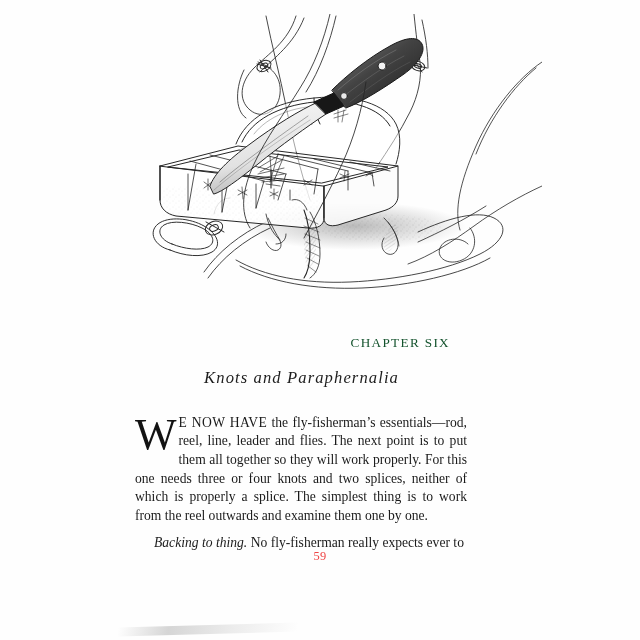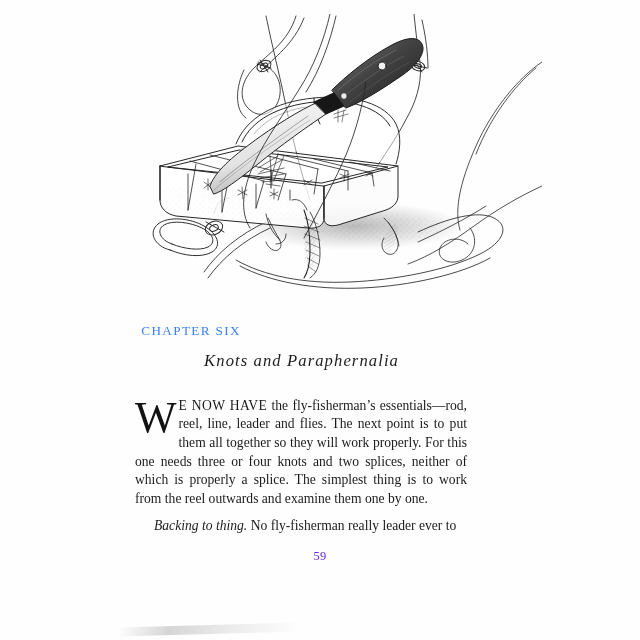--- a/index.html
+++ b/index.html
@@ -37,25 +37,25 @@
 
   
   .textblock {
     position: absolute;
     left: 135px;
     top: 318px;
     width: 332px;
   }
 
   .chapter-label {
-    text-align: left;
+    text-align: right;
     font-size: 13.2px;
     letter-spacing: 1.35px;
-    color: #3b82f6;
-    margin: 5px;
+    color: #14532d;
+    margin: 17px;
     padding: 0;
     line-height: 1.2;
     font-variant: normal;
     text-indent: 1.35px;
   }
 
   .chapter-title {
     text-align: center;
     font-style: italic;
     font-size: 16.6px;
@@ -102,21 +102,21 @@
     font-style: italic;
   }
 
   .folio {
     position: absolute;
     top: 549px;
     left: 0;
     width: 640px;
     text-align: center;
     font-size: 12.4px;
-    color: #6d28d9;
+    color: #ef4444;
     letter-spacing: 0.4px;
   }
 
   
   .page-edge {
     position: absolute;
     left: 118px;
     bottom: 6px;
     width: 180px;
     height: 9px;
@@ -340,20 +340,20 @@
 
     <div class="chapter-label">CHAPTER SIX</div>
 
     <div class="chapter-title">Knots and Paraphernalia</div>
 
     <p class="body-copy">
       <span class="dropcap">W</span><span class="opening">E NOW HAVE</span><span> the fly-fisherman’s essentials—rod, reel, line, leader and flies. The next point is to put them all together so they will work properly. For this one needs three or four knots and two splices, neither of which is properly a splice. The simplest thing is to work from the reel outwards and examine them one by one.</span>
     </p>
 
     <p class="para-2">
-      <span class="run-in">Backing to thing.</span><span> No fly-fisherman really leader ever to</span>
+      <span class="run-in">Backing to thing.</span><span> No fly-fisherman really expects ever to</span>
     </p>
   </div>
 
   <div class="folio">59</div>
 
   <div class="page-edge"></div>
 </div>
 
 </body></html>

